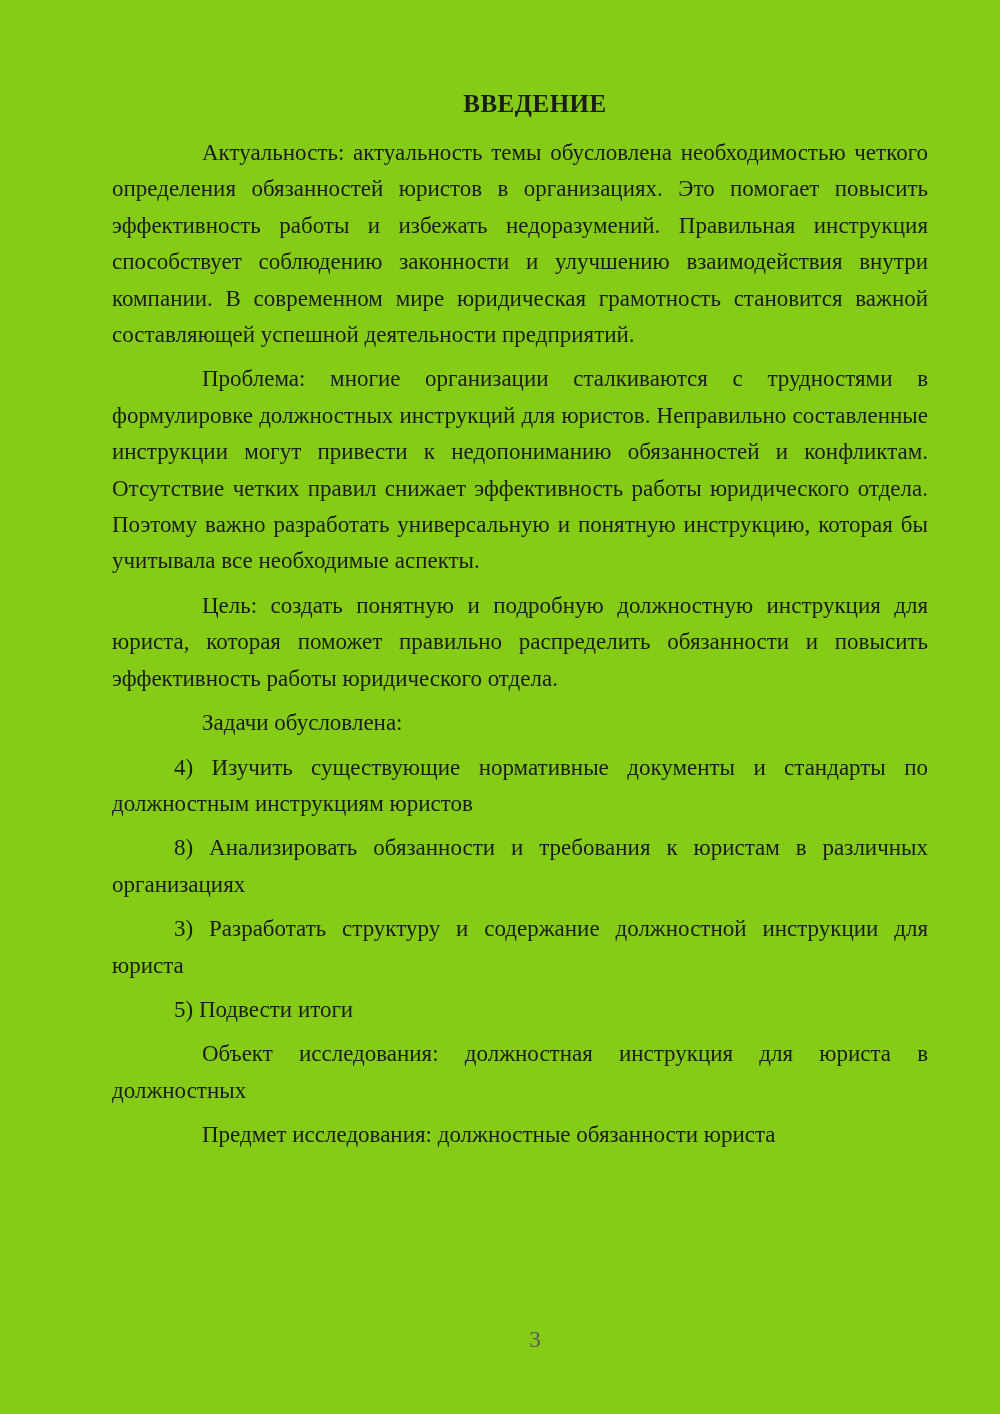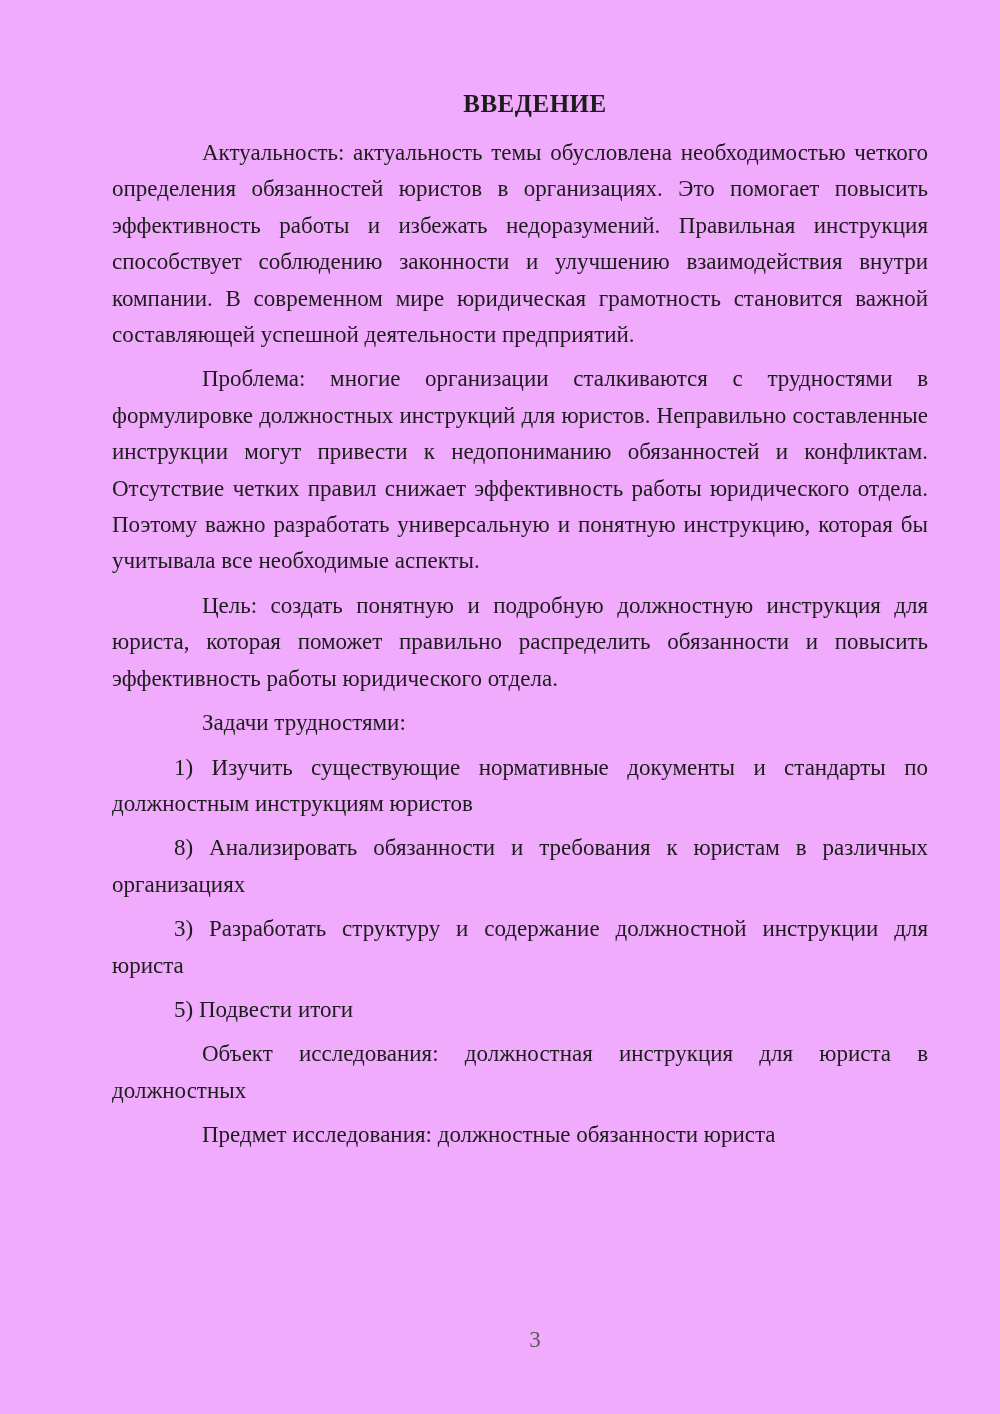--- a/index.html
+++ b/index.html
@@ -4,21 +4,21 @@
 <style>
   html, body {
     margin: 0;
     padding: 0;
     background: #ffffff;
   }
   .page {
     position: relative;
     width: 1000px;
     height: 1414px;
-    background: #f0abfc;
+    background: #84cc16;
     box-sizing: border-box;
     padding: 85px 72px 0 112px;
     font-family: "Liberation Serif", "DejaVu Serif", serif;
     color: #1c1c1c;
     overflow: hidden;
   }
   .doc-title {
     margin: 0 0 13px 0;
     font-size: 25px;
     font-weight: 700;
@@ -56,23 +56,23 @@
 <div class="page">
 
   <h1 class="doc-title">ВВЕДЕНИЕ</h1>
 
   <p class="para">Актуальность: актуальность темы обусловлена необходимостью четкого определения обязанностей юристов в организациях. Это помогает повысить эффективность работы и избежать недоразумений. Правильная инструкция способствует соблюдению законности и улучшению взаимодействия внутри компании. В современном мире юридическая грамотность становится важной составляющей успешной деятельности предприятий.</p>
 
   <p class="para">Проблема: многие организации сталкиваются с трудностями в формулировке должностных инструкций для юристов. Неправильно составленные инструкции могут привести к недопониманию обязанностей и конфликтам. Отсутствие четких правил снижает эффективность работы юридического отдела. Поэтому важно разработать универсальную и понятную инструкцию, которая бы учитывала все необходимые аспекты.</p>
 
   <p class="para">Цель: создать понятную и подробную должностную инструкция для юриста, которая поможет правильно распределить обязанности и повысить эффективность работы юридического отдела.</p>
 
-  <p class="para">Задачи трудностями:</p>
+  <p class="para">Задачи обусловлена:</p>
 
-  <p class="para task-item">1) Изучить существующие нормативные документы и стандарты по должностным инструкциям юристов</p>
+  <p class="para task-item">4) Изучить существующие нормативные документы и стандарты по должностным инструкциям юристов</p>
 
   <p class="para task-item">8) Анализировать обязанности и требования к юристам в различных организациях</p>
 
   <p class="para task-item">3) Разработать структуру и содержание должностной инструкции для юриста</p>
 
 
   <p class="para task-item">5) Подвести итоги</p>
 
   <p class="para">Объект исследования: должностная инструкция для юриста в должностных</p>
 

